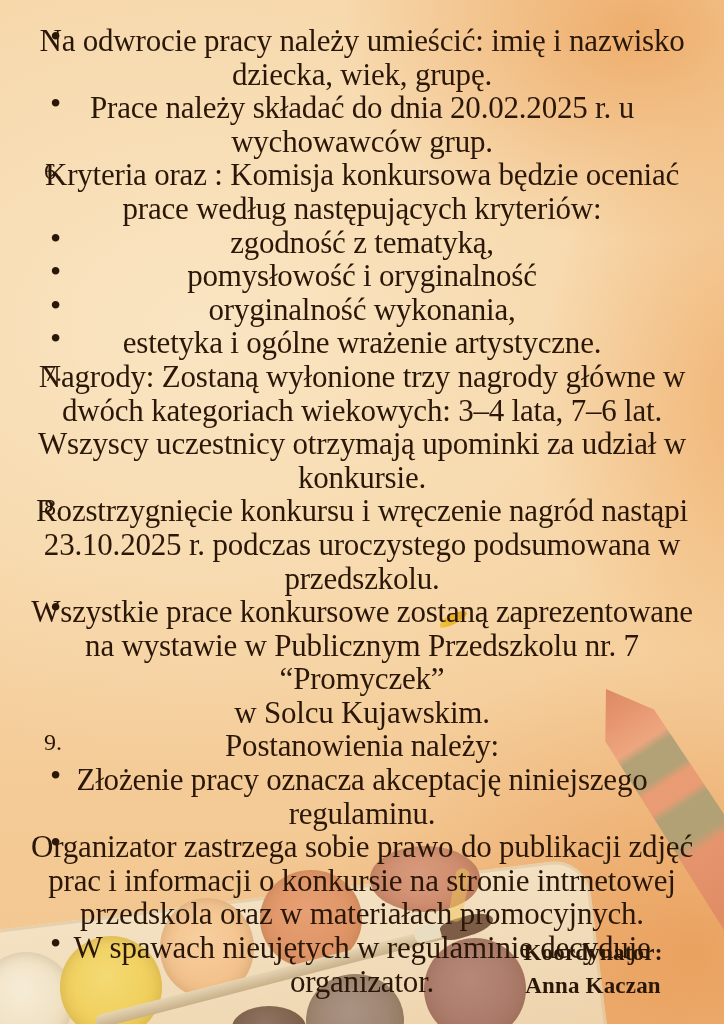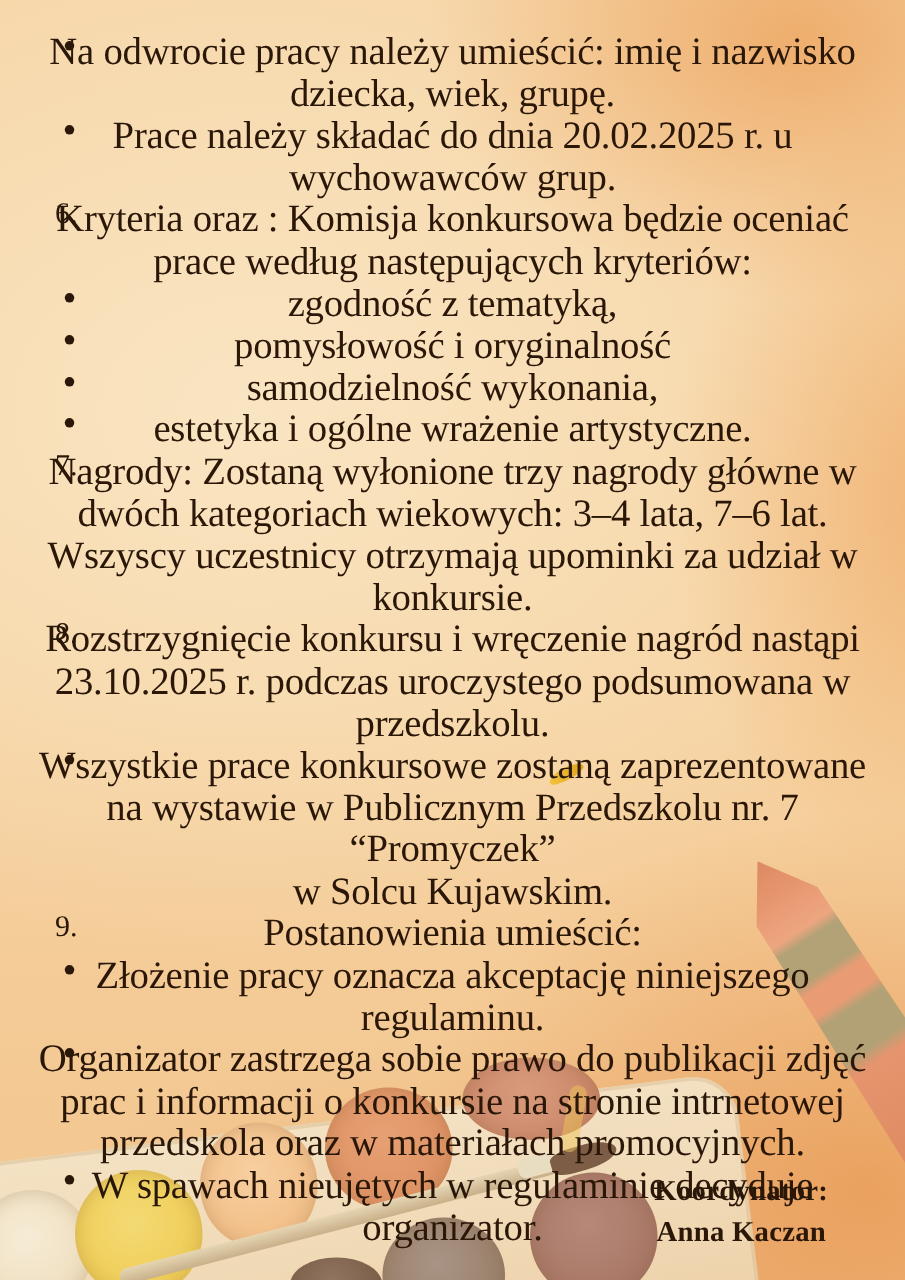--- a/index.html
+++ b/index.html
@@ -127,21 +127,21 @@
     <div class="item">
       <span class="marker dot">•</span>
       <div class="item-text">zgodność z tematyką,</div>
     </div>
     <div class="item">
       <span class="marker dot">•</span>
       <div class="item-text">pomysłowość i oryginalność</div>
     </div>
     <div class="item">
       <span class="marker dot">•</span>
-      <div class="item-text">samodzielność wykonania,</div>
+      <div class="item-text">oryginalność wykonania,</div>
     </div>
     <div class="item">
       <span class="marker dot">•</span>
       <div class="item-text">estetyka i ogólne wrażenie artystyczne.</div>
     </div>
     <div class="item">
       <span class="marker num">7.</span>
       <div class="item-text">Nagrody: Zostaną wyłonione trzy nagrody główne w
 dwóch kategoriach wiekowych: 3–4 lata, 7–6 lat.
 Wszyscy uczestnicy otrzymają upominki za udział w
@@ -154,21 +154,21 @@
 przedszkolu.</div>
     </div>
     <div class="item">
       <span class="marker dot">•</span>
       <div class="item-text">Wszystkie prace konkursowe zostaną zaprezentowane
 na wystawie w Publicznym Przedszkolu nr. 7 “Promyczek”
 w Solcu Kujawskim.</div>
     </div>
     <div class="item">
       <span class="marker num">9.</span>
-      <div class="item-text">Postanowienia umieścić:</div>
+      <div class="item-text">Postanowienia należy:</div>
     </div>
     <div class="item">
       <span class="marker dot">•</span>
       <div class="item-text">Złożenie pracy oznacza akceptację niniejszego
 regulaminu.</div>
     </div>
     <div class="item">
       <span class="marker dot">•</span>
       <div class="item-text">Organizator zastrzega sobie prawo do publikacji zdjęć
 prac i informacji o konkursie na stronie intrnetowej

